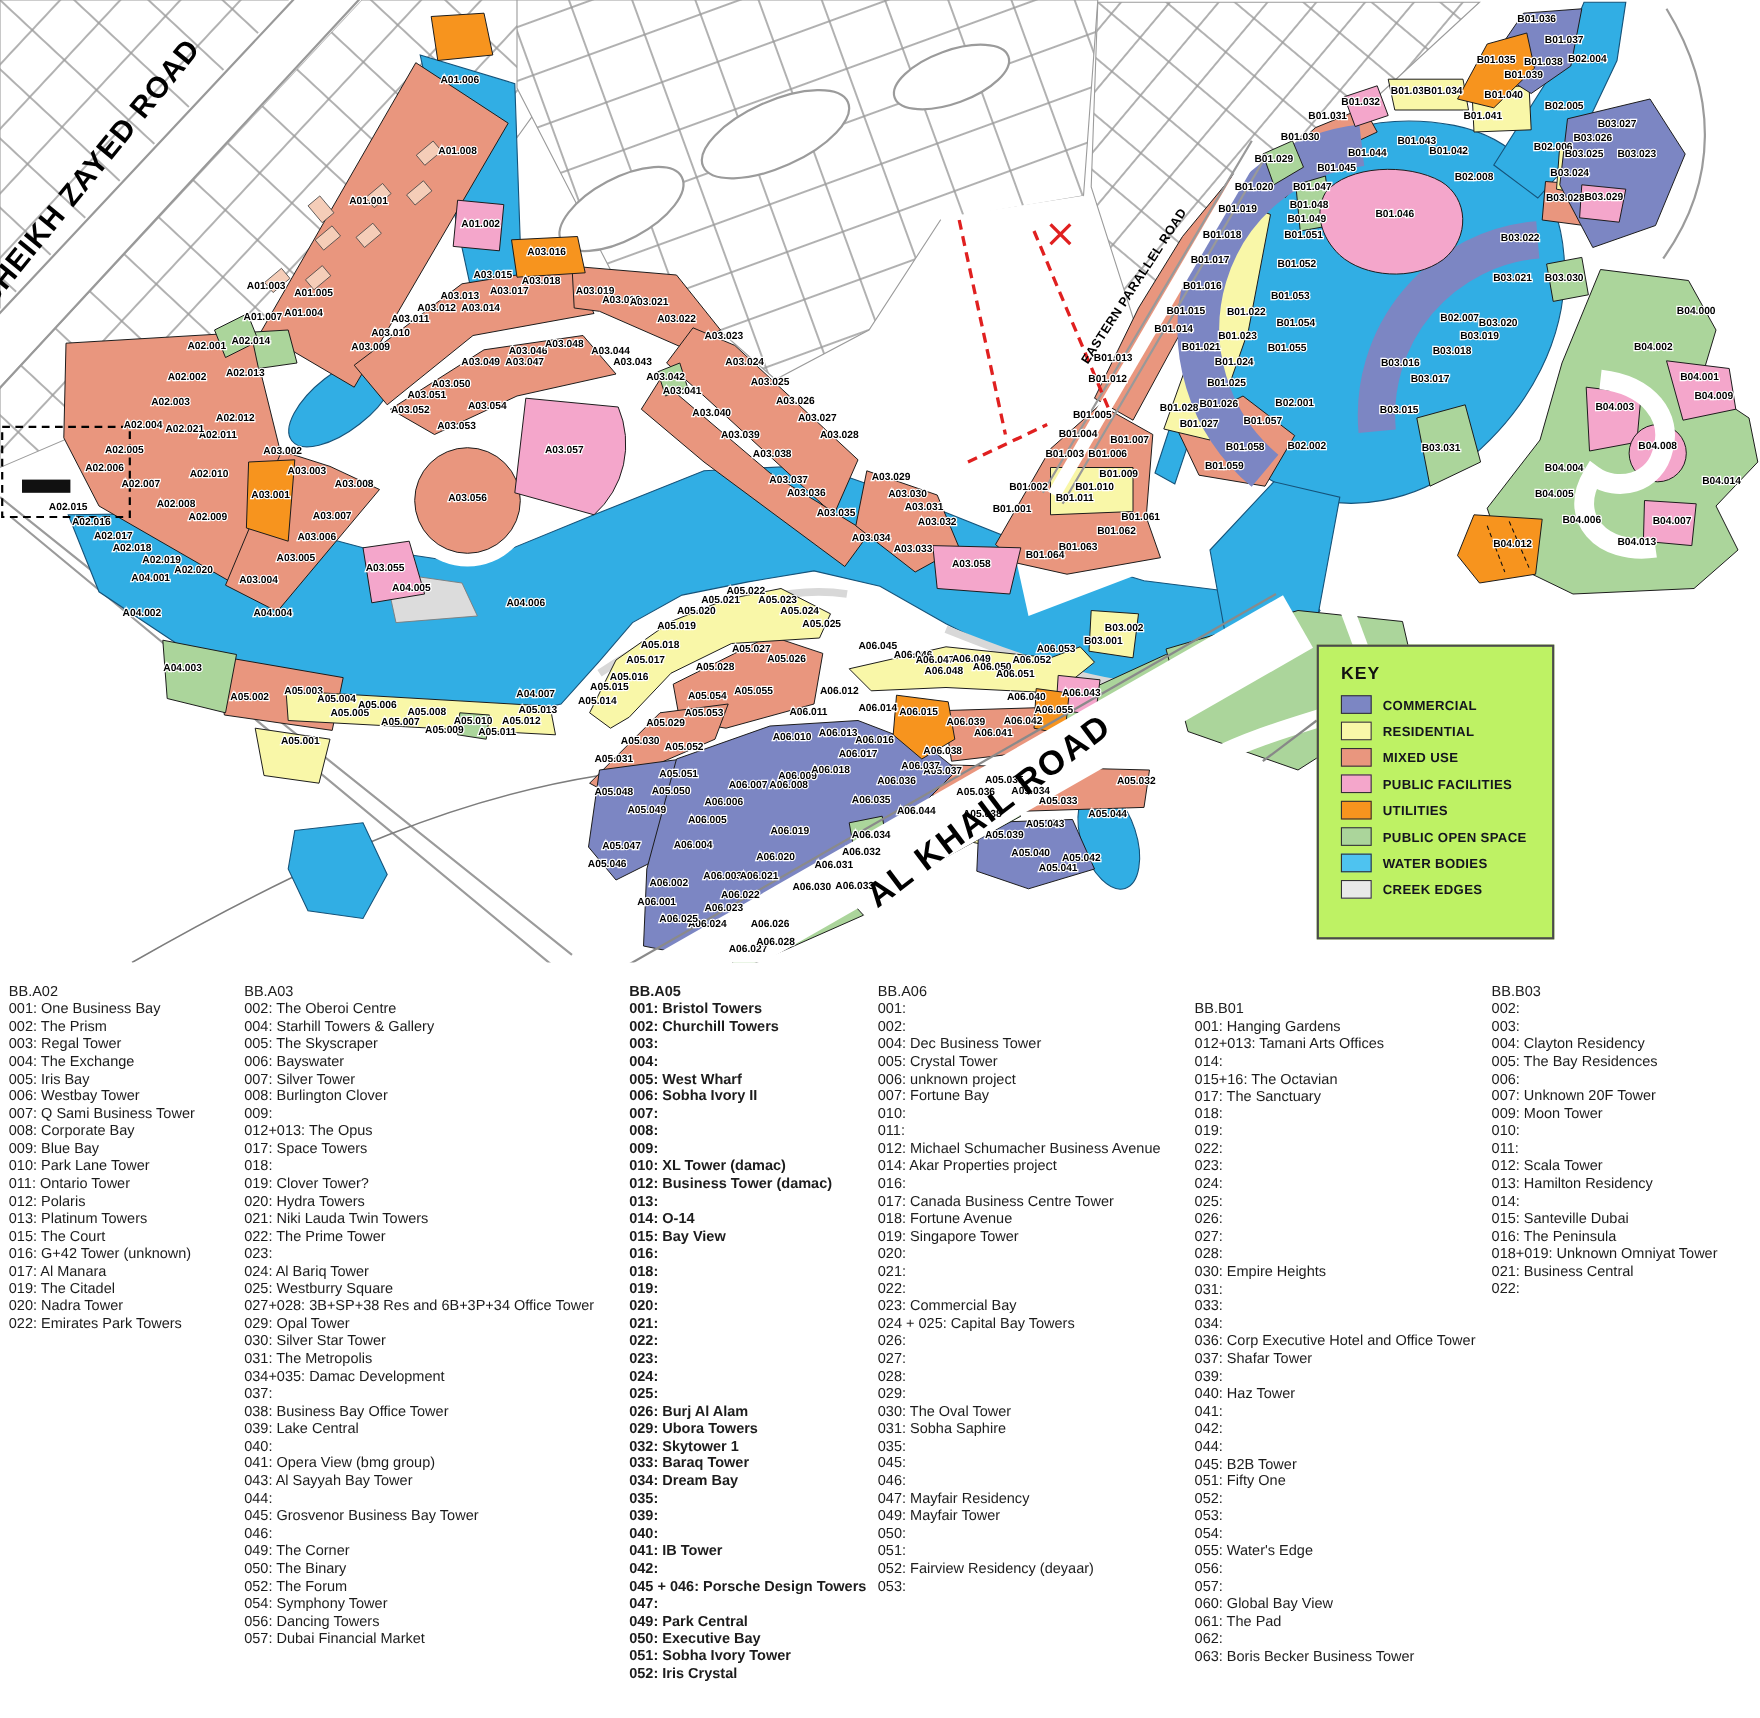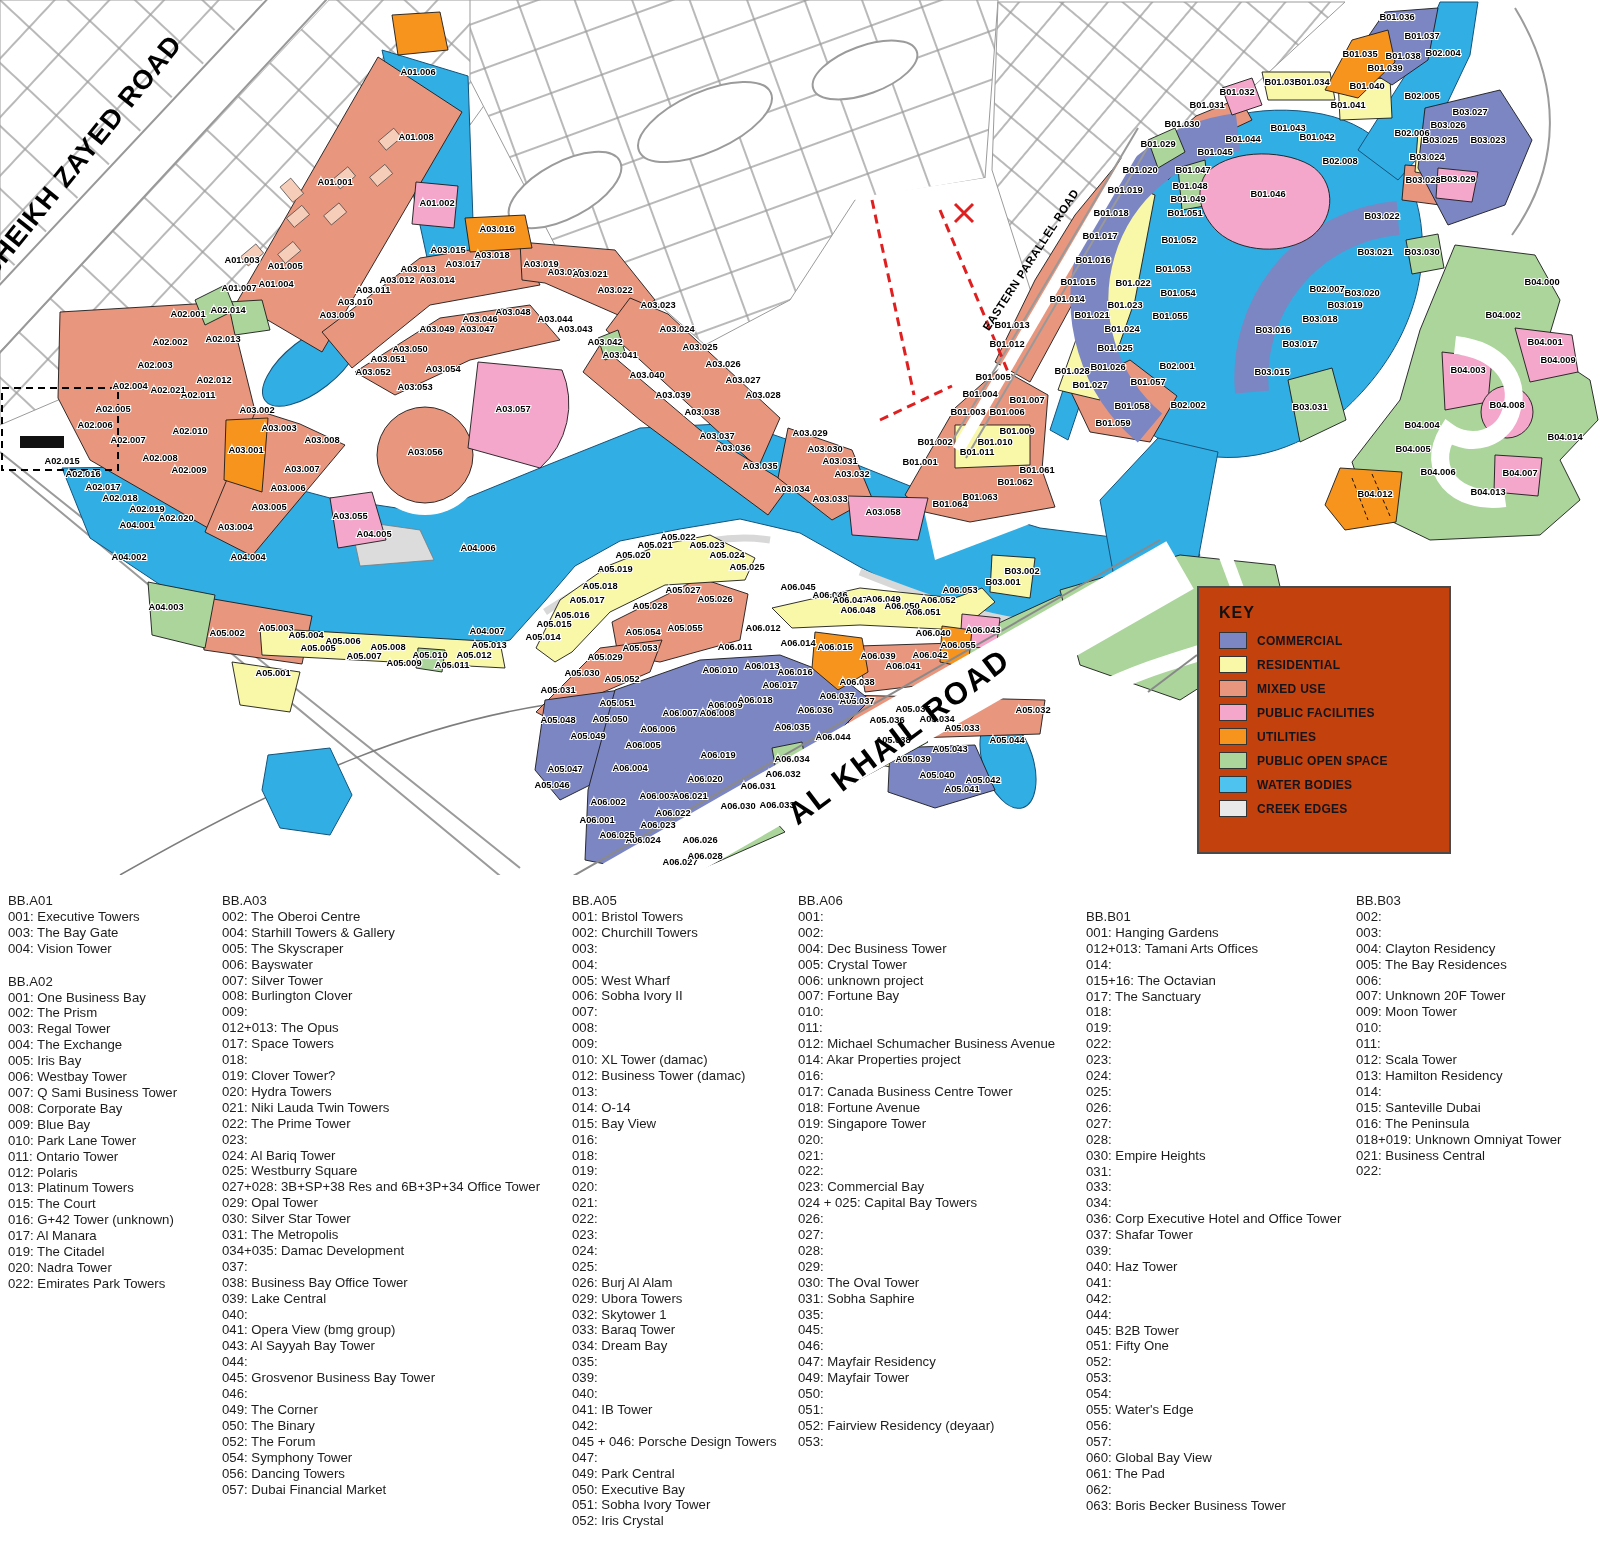--- a/index.html
+++ b/index.html
@@ -4,21 +4,21 @@
 <style>
   html,body{margin:0;padding:0;background:#fff;}
   .stage{position:relative;width:1600px;height:1562px;background:#fff;overflow:hidden;
          font-family:"Liberation Sans",sans-serif;}
   .map-svg{position:absolute;top:0;left:0;}
   #plot-labels text{font-family:"Liberation Sans",sans-serif;font-size:9.3px;font-weight:bold;
          fill:#000;stroke:#fff;stroke-width:2.2px;paint-order:stroke;text-anchor:middle;}
   .road-lg{font:bold 27px "Liberation Sans",sans-serif;letter-spacing:1px;fill:#000;text-anchor:middle;}
   .road-xl{font:bold 31px "Liberation Sans",sans-serif;letter-spacing:2px;fill:#000;text-anchor:middle;}
   .road-sm{font:bold 11.5px "Liberation Sans",sans-serif;letter-spacing:.5px;fill:#000;text-anchor:middle;}
-  .legend{position:absolute;left:1197px;top:586px;width:254px;height:268px;background:#c2410c;
+  .legend{position:absolute;left:1197px;top:586px;width:216px;height:268px;background:#bef264;
           border:2px solid #4a4a4a;box-sizing:border-box;padding:16px 0 0 20px;}
   .legend .ttl{font-size:16px;font-weight:bold;color:#111;letter-spacing:1px;margin-bottom:10px;}
   .legend .row{display:flex;align-items:center;margin-top:7px;}
   .legend .sw{width:26px;height:15px;border:1.5px solid #333;margin-right:10px;flex:0 0 auto;}
   .legend .lb{font-size:12px;font-weight:bold;color:#14141e;letter-spacing:.3px;}
   .col{position:absolute;top:893px;color:#1c1c1c;font-size:13.2px;line-height:15.9px;white-space:nowrap;}
   .grp+.grp{margin-top:17px;}
 </style>
 </head>
 <body>
@@ -547,26 +547,20 @@
         <div class="row">
           <span class="sw" style="background-color: rgb(233, 233, 233);"></span>
           <span class="lb">CREEK EDGES</span>
         </div>
       </div>
 </div>
 
 <div id="lists">
       <div class="col" style="left: 8px;">
         <div class="grp">
-          <div>BB.A01</div>
-          <div>001: Executive Towers</div>
-          <div>003: The Bay Gate</div>
-          <div>004: Vision Tower</div>
-        </div>
-        <div class="grp">
           <div>BB.A02</div>
           <div>001: One Business Bay</div>
           <div>002: The Prism</div>
           <div>003: Regal Tower</div>
           <div>004: The Exchange</div>
           <div>005: Iris Bay</div>
           <div>006: Westbay Tower</div>
           <div>007: Q Sami Business Tower</div>
           <div>008: Corporate Bay</div>
           <div>009: Blue Bay</div>
@@ -617,21 +611,21 @@
           <div>045: Grosvenor Business Bay Tower</div>
           <div>046:</div>
           <div>049: The Corner</div>
           <div>050: The Binary</div>
           <div>052: The Forum</div>
           <div>054: Symphony Tower</div>
           <div>056: Dancing Towers</div>
           <div>057: Dubai Financial Market</div>
         </div>
       </div>
-      <div class="col" style="left: 572px;">
+      <div class="col" style="left: 572px; font-weight: bold;">
         <div class="grp">
           <div>BB.A05</div>
           <div>001: Bristol Towers</div>
           <div>002: Churchill Towers</div>
           <div>003:</div>
           <div>004:</div>
           <div>005: West Wharf</div>
           <div>006: Sobha Ivory II</div>
           <div>007:</div>
           <div>008:</div>

